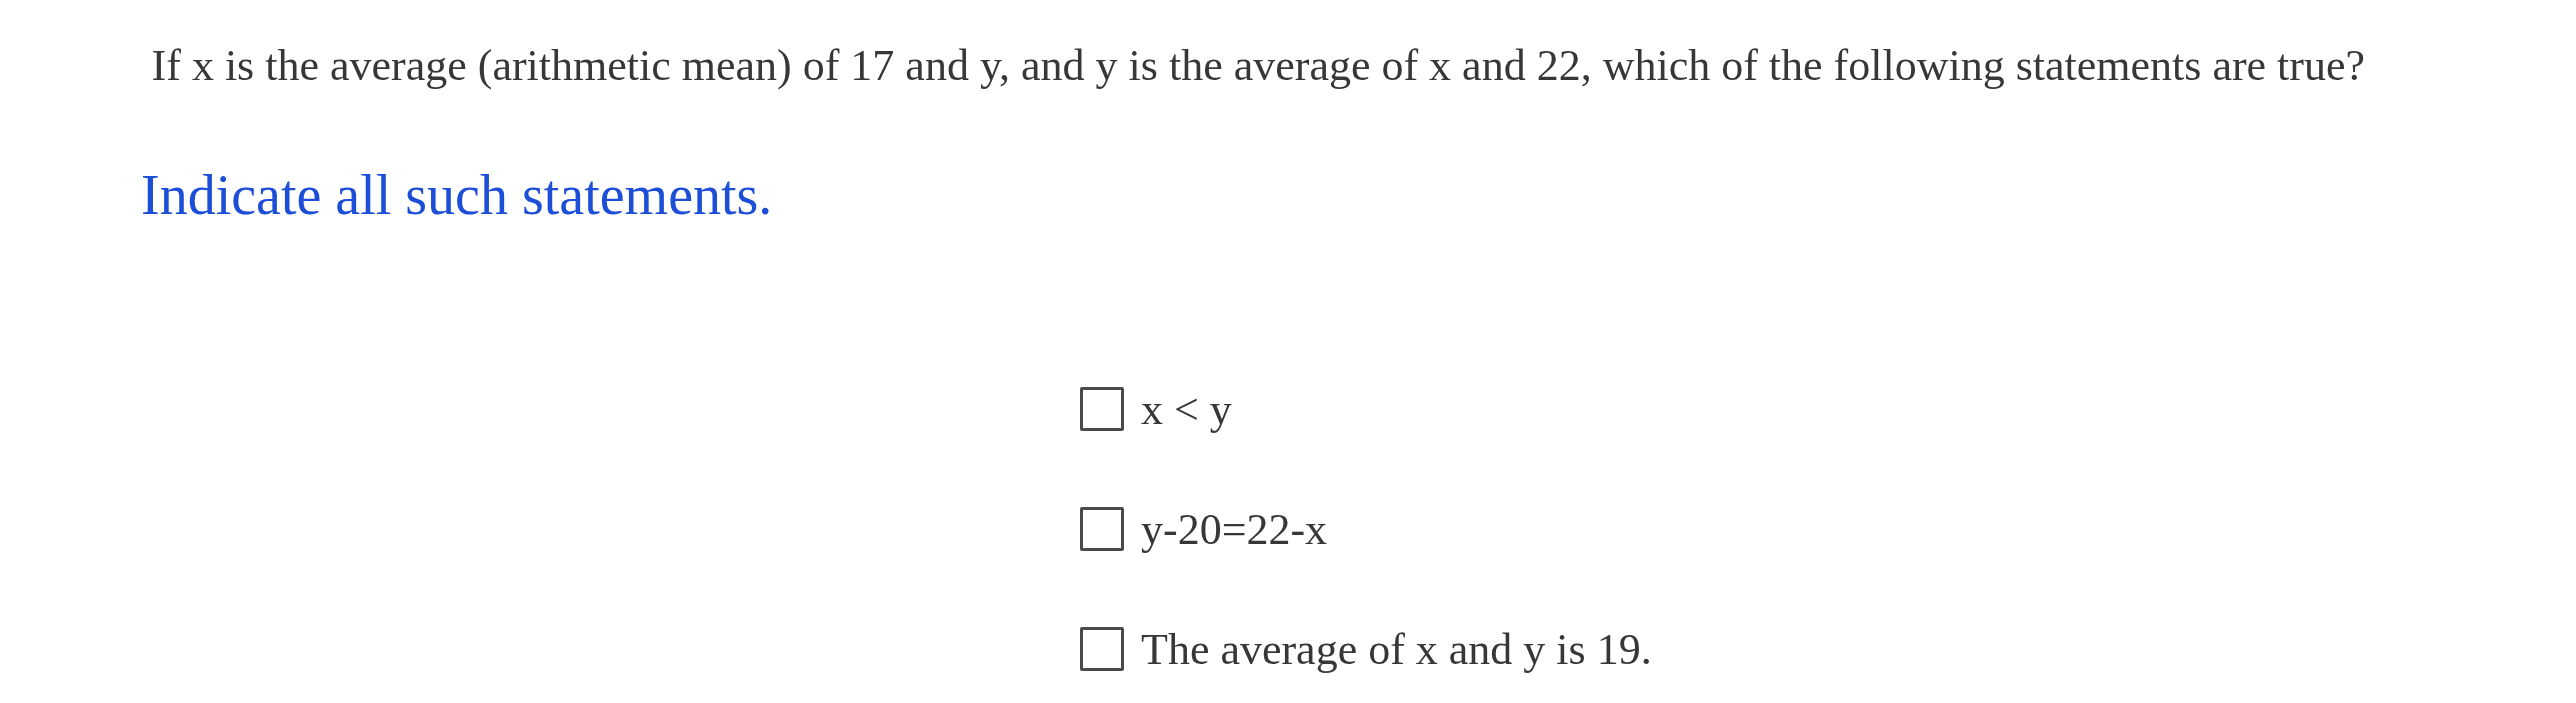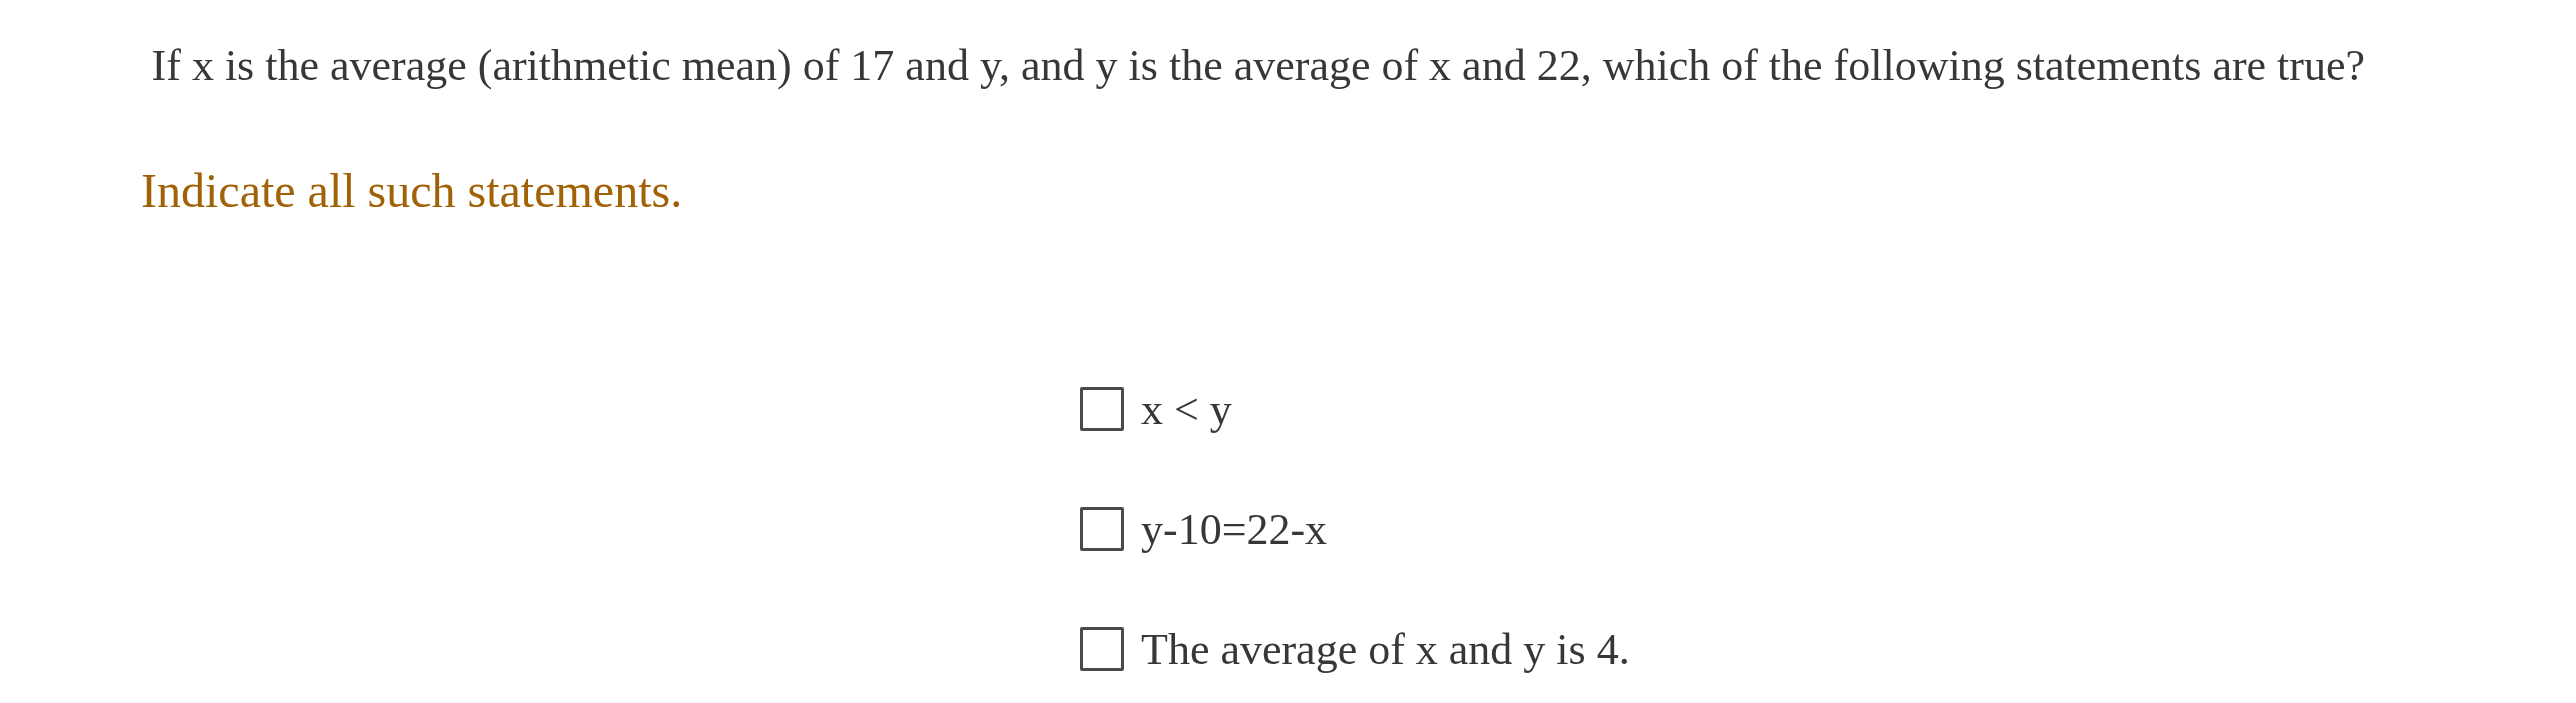--- a/index.html
+++ b/index.html
@@ -27,24 +27,24 @@
     font-size: 44px;
     line-height: 1.2;
     white-space: nowrap;
     color: #373737;
   }
 
   .question-instruction {
     position: absolute;
     left: 0;
     top: 162px;
-    font-size: 48px;
+    font-size: 56px;
     line-height: 1.2;
     white-space: nowrap;
-    color: #a16207;
+    color: #1d4ed8;
     text-align: center;
   }
 
   .options {
     position: absolute;
     left: 1056px;
     top: 387px;
   }
 
   .option-row {
@@ -86,22 +86,22 @@
 
 <div class="options">
 
   <div class="option-row">
     <span class="checkbox" role="checkbox" aria-checked="false"></span>
     <span class="option-label">x &lt; y</span>
   </div>
 
   <div class="option-row">
     <span class="checkbox" role="checkbox" aria-checked="false"></span>
-    <span class="option-label">y-10=22-x</span>
+    <span class="option-label">y-20=22-x</span>
   </div>
 
   <div class="option-row">
     <span class="checkbox" role="checkbox" aria-checked="false"></span>
-    <span class="option-label">The average of x and y is 4.</span>
+    <span class="option-label">The average of x and y is 19.</span>
   </div>
 
 </div>
 
 
 </body></html>

